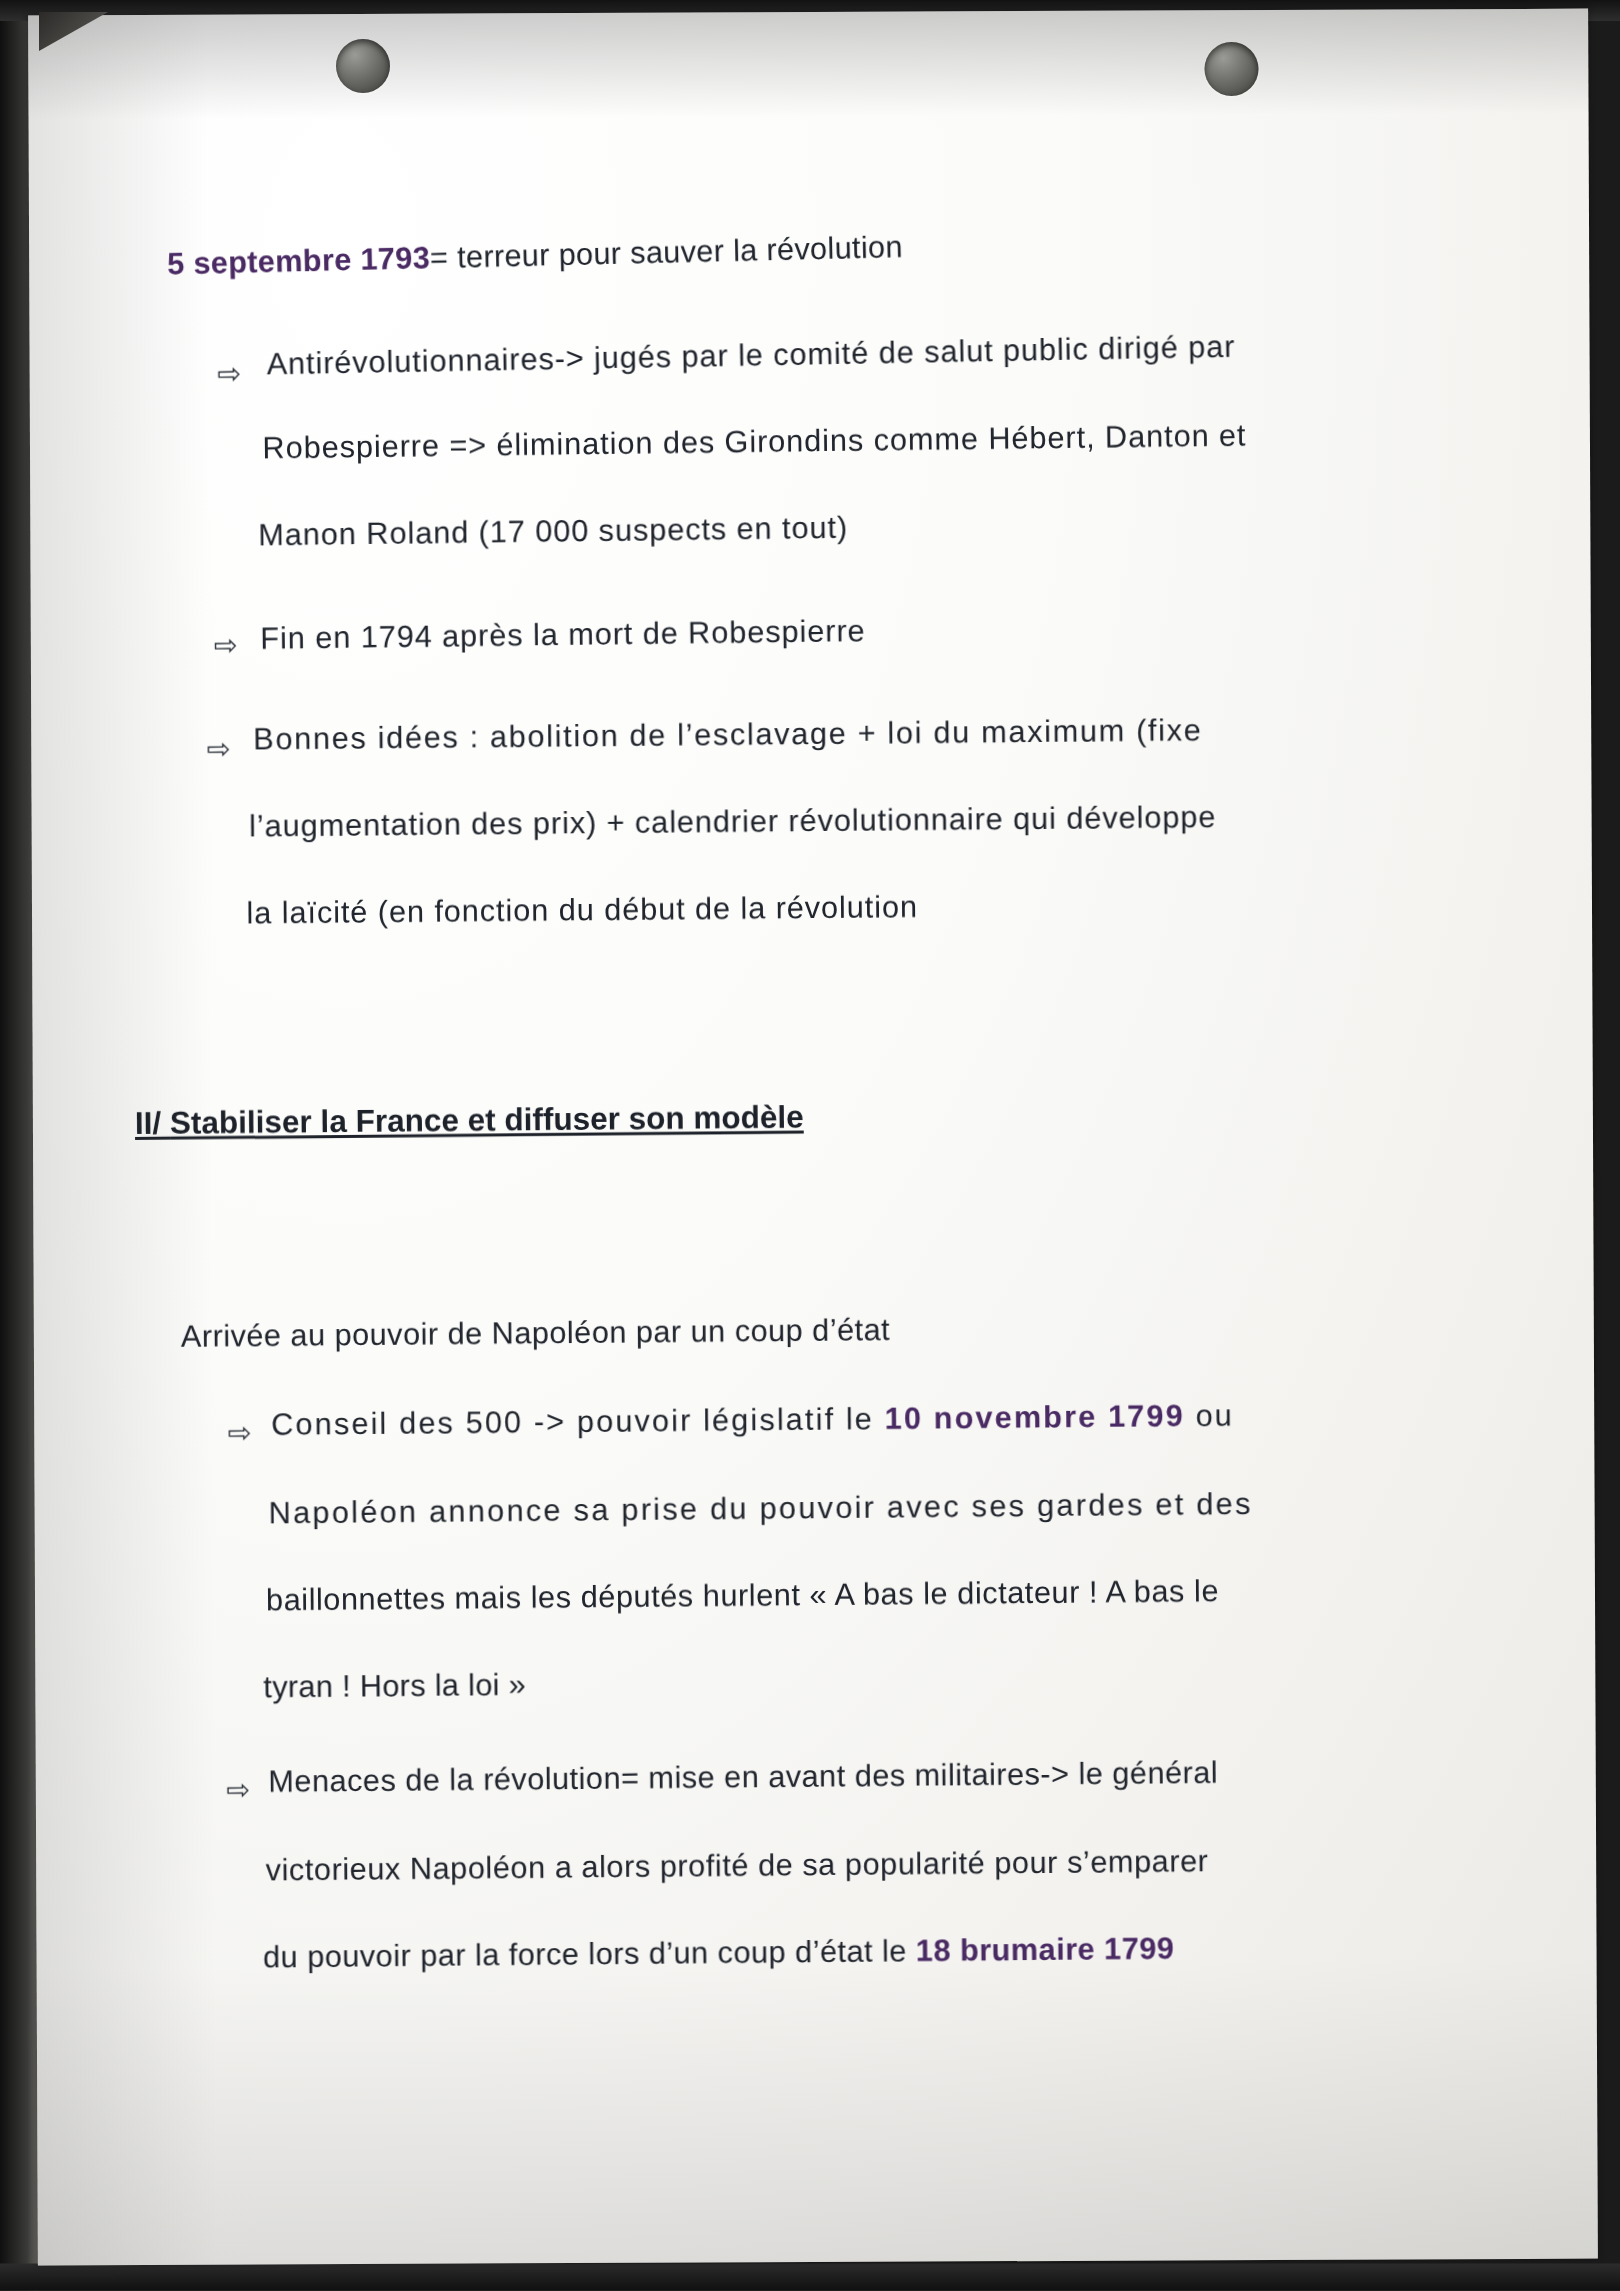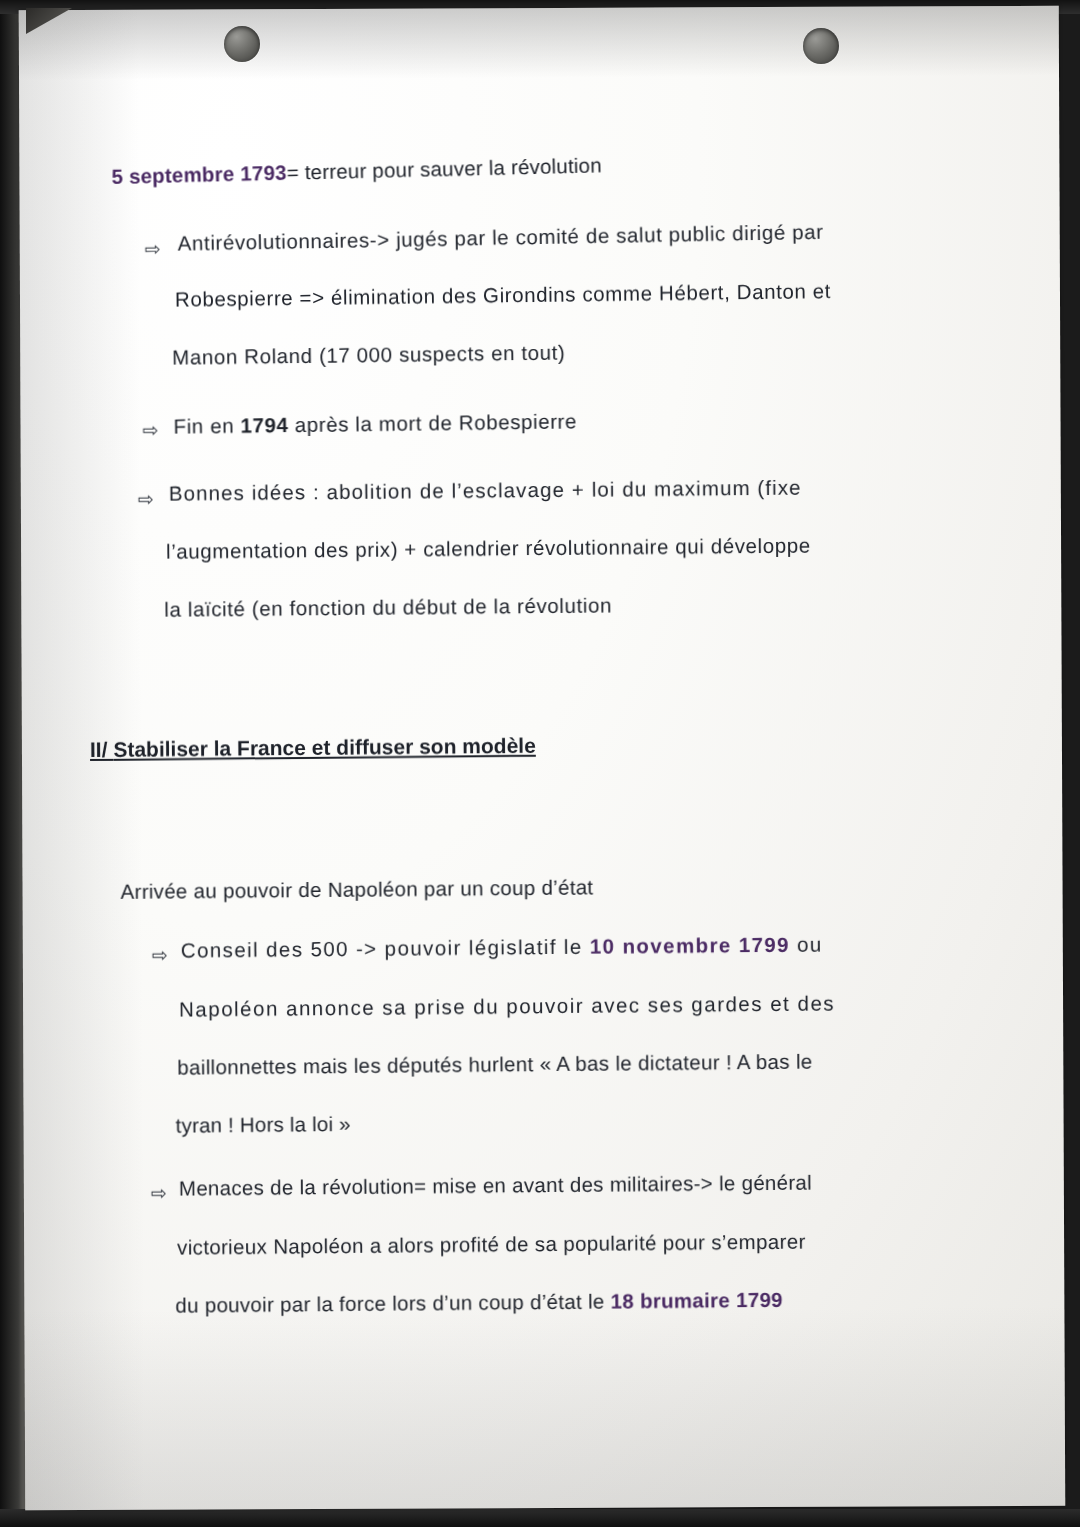--- a/index.html
+++ b/index.html
@@ -95,21 +95,21 @@
     height: 1500px;
   }
   .line {
     position: absolute;
     color: #20242c;
     font-size: 20.5px;
     letter-spacing: 0.2px;
     white-space: nowrap;
   }
   .ink-purple { color: #4a2a63; font-weight: bold; }
-  .bold { font-weight: bold; }
+  .bold { font-weight: normal; }
   .u { text-decoration: underline; }
   .arrow {
     position: absolute;
     color: #2a2f38;
     font-size: 19px;
   }
   .heading {
     font-size: 21px;
     font-weight: bold;
     color: #1d2129;

